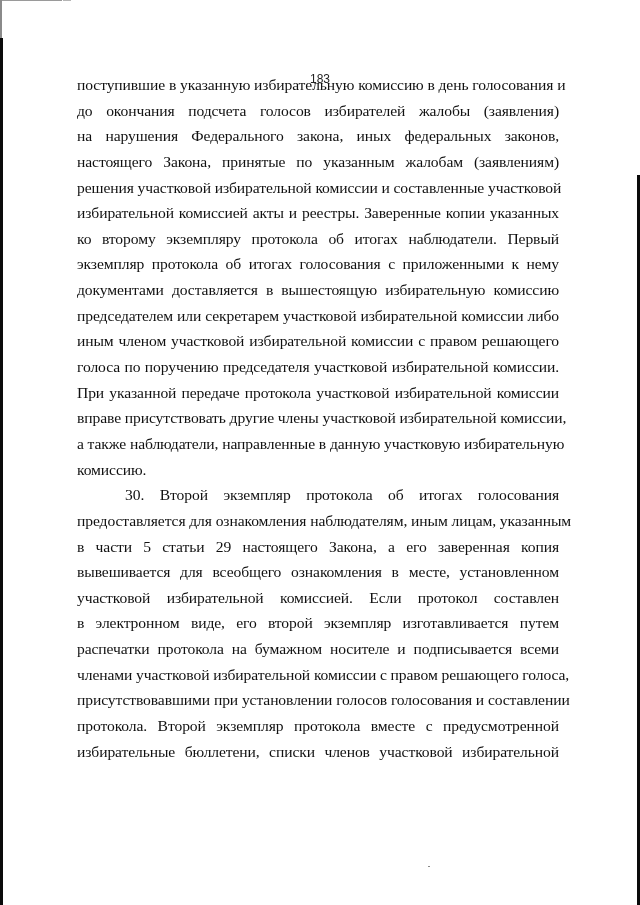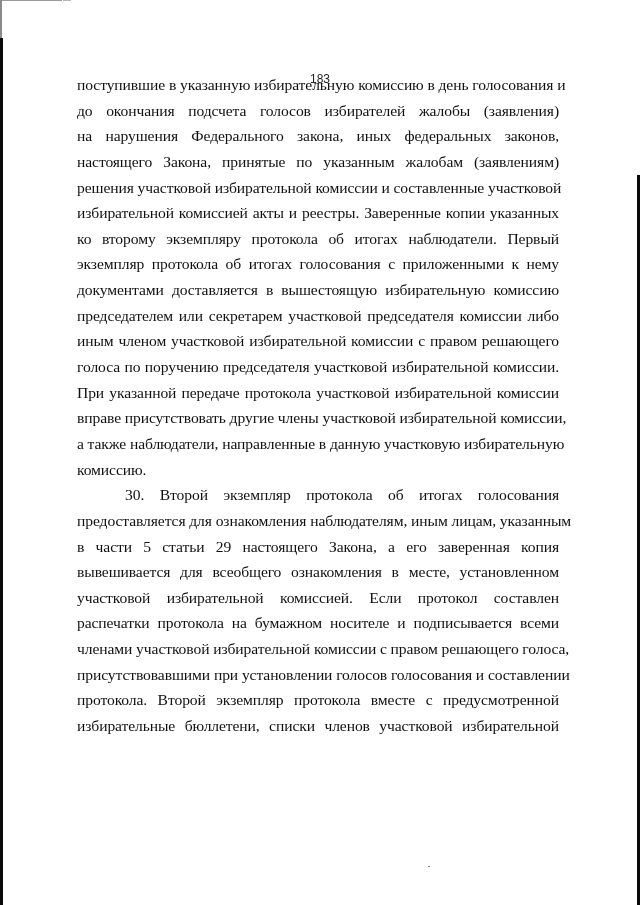--- a/index.html
+++ b/index.html
@@ -111,34 +111,35 @@
   <div>
     <div class="line">поступившие в указанную избирательную комиссию в день голосования и</div>
     <div class="line">до окончания подсчета голосов избирателей жалобы (заявления)</div>
     <div class="line">на нарушения Федерального закона, иных федеральных законов,</div>
     <div class="line">настоящего Закона, принятые по указанным жалобам (заявлениям)</div>
     <div class="line">решения участковой избирательной комиссии и составленные участковой</div>
     <div class="line">избирательной комиссией акты и реестры. Заверенные копии указанных</div>
     <div class="line">ко второму экземпляру протокола об итогах наблюдатели. Первый</div>
     <div class="line">экземпляр протокола об итогах голосования с приложенными к нему</div>
     <div class="line">документами доставляется в вышестоящую избирательную комиссию</div>
-    <div class="line">председателем или секретарем участковой председателя комиссии либо</div>
+    <div class="line">председателем или секретарем участковой избирательной комиссии либо</div>
     <div class="line">иным членом участковой избирательной комиссии с правом решающего</div>
     <div class="line">голоса по поручению председателя участковой избирательной комиссии.</div>
     <div class="line">При указанной передаче протокола участковой избирательной комиссии</div>
     <div class="line">вправе присутствовать другие члены участковой избирательной комиссии,</div>
     <div class="line">а также наблюдатели, направленные в данную участковую избирательную</div>
     <div class="line last">комиссию.</div>
   </div>
   <div>
     <div class="line indent">30. Второй экземпляр протокола об итогах голосования</div>
     <div class="line">предоставляется для ознакомления наблюдателям, иным лицам, указанным</div>
     <div class="line">в части 5 статьи 29 настоящего Закона, а его заверенная копия</div>
     <div class="line">вывешивается для всеобщего ознакомления в месте, установленном</div>
     <div class="line">участковой избирательной комиссией. Если протокол составлен</div>
+    <div class="line">в электронном виде, его второй экземпляр изготавливается путем</div>
     <div class="line">распечатки протокола на бумажном носителе и подписывается всеми</div>
     <div class="line">членами участковой избирательной комиссии с правом решающего голоса,</div>
     <div class="line">присутствовавшими при установлении голосов голосования и составлении</div>
     <div class="line">протокола. Второй экземпляр протокола вместе с предусмотренной</div>
     <div class="line">избирательные бюллетени, списки членов участковой избирательной</div>
   </div>
 </div>
 
 <div class="speck"></div>
 

